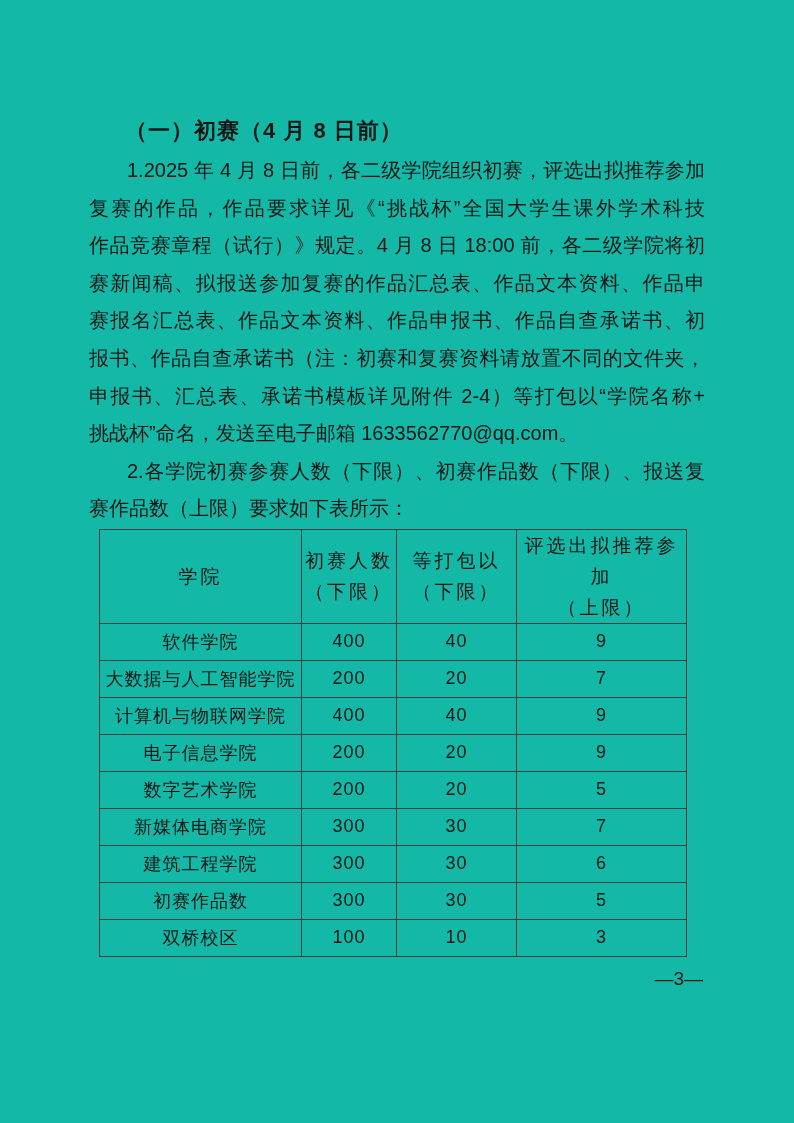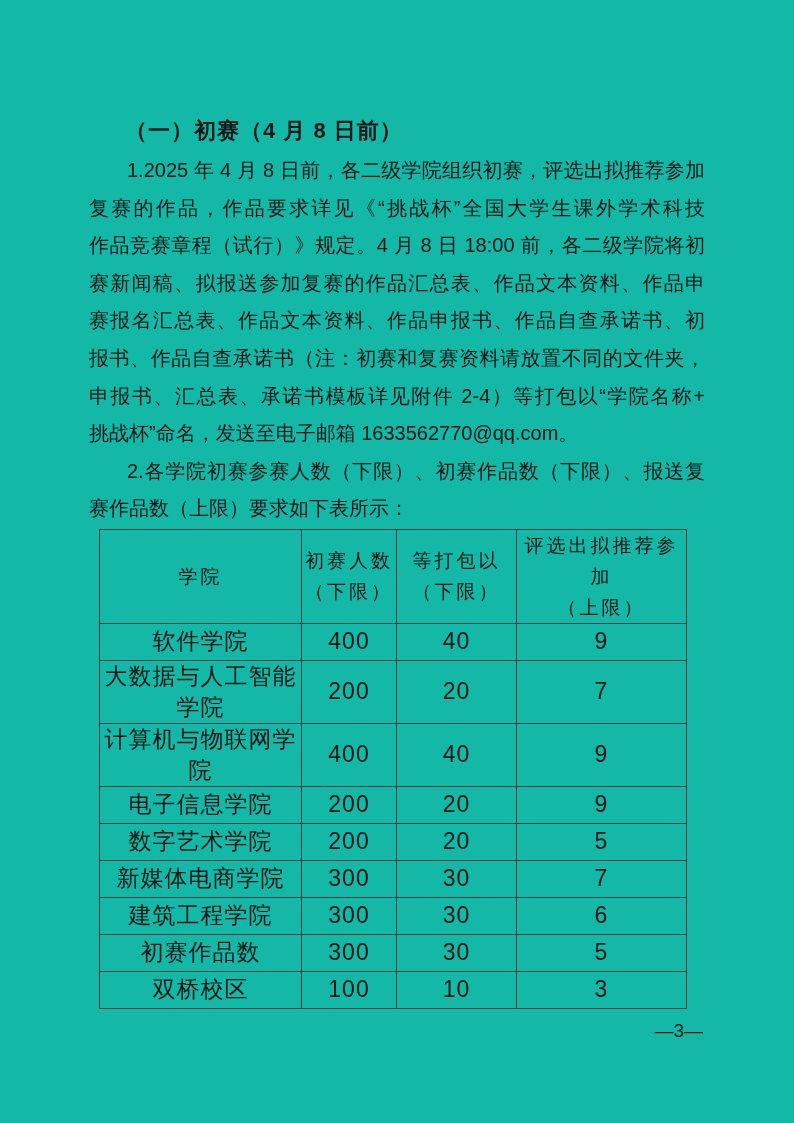--- a/index.html
+++ b/index.html
@@ -54,21 +54,21 @@
     font-size: 19px;
     letter-spacing: 3px;
   }
   table.quota thead th .hl {
     display: block;
     line-height: 31px;
   }
   table.quota thead th .hl:empty { display: none; }
   table.quota tbody td {
     height: 37px;
-    font-size: 23px;
+    font-size: 18px;
     letter-spacing: 1px;
   }
   .page-number {
     width: 616px;
     margin-top: 11px;
     text-align: right;
     font-size: 19px;
     padding-right: 2px;
   }
   .col-college { width: 202px; }

